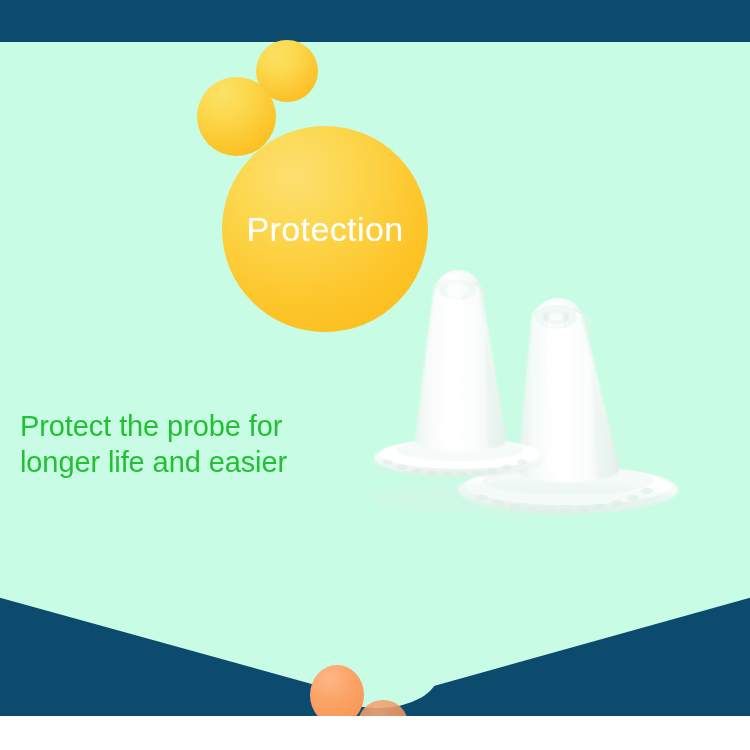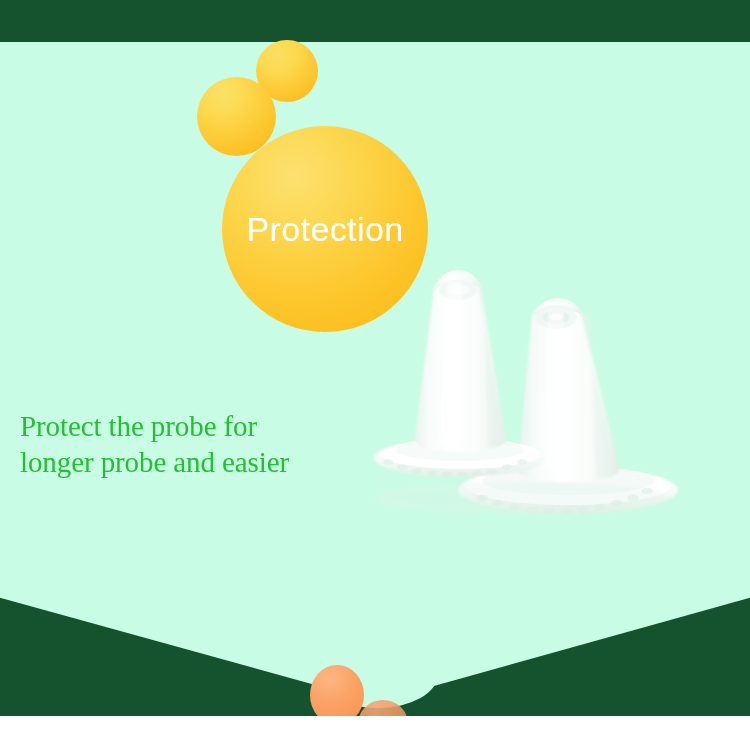--- a/index.html
+++ b/index.html
@@ -10,21 +10,21 @@
   }
   body {
     font-family: "Liberation Sans", sans-serif;
   }
 
   .banner {
     position: relative;
     width: 750px;
     height: 750px;
     overflow: hidden;
-    background: #14532d;
+    background: #0c4a6e;
   }
 
   
   .mint-panel {
     position: absolute;
     left: 0;
     top: 42px;
     width: 750px;
     height: 660px;
     background: #c9fce4;
@@ -116,21 +116,21 @@
     position: absolute;
     left: 20px;
     top: 408px;
     width: 340px;
     color: #22c032;
     font-size: 29px;
     line-height: 36px;
     font-weight: 400;
     letter-spacing: -0.1px;
   }
-  .copy-line { display: block; font-family: Liberation Serif, serif; }
+  .copy-line { display: block; }
 
   
   .product {
     position: absolute;
     left: 372px;
     top: 262px;
     width: 340px;
     height: 258px;
   }
   .product svg { display: block; }
@@ -250,20 +250,20 @@
           <ellipse cx="150" cy="200" rx="5" ry="2.8"></ellipse>
         </g>
       </g>
 
       <ellipse cx="150" cy="236" rx="150" ry="16" fill="#dff3ea" opacity="0.35" filter="url(#softBlur2)"></ellipse>
     </svg>
   </div>
 
   <div class="copy">
     <span class="copy-line">Protect the probe for</span>
-    <span class="copy-line">longer probe and easier</span>
+    <span class="copy-line">longer life and easier</span>
   </div>
 
   <div class="bubble bubble-orange-b"></div>
   <div class="bubble bubble-orange-a"></div>
   <div class="bottom-white-mask"></div>
 
 </div>
 
 </body></html>

